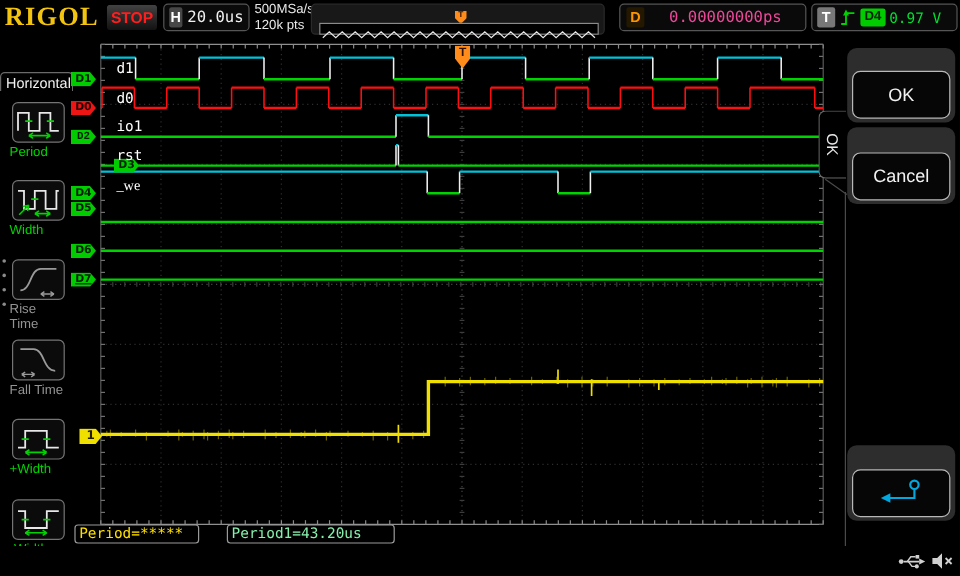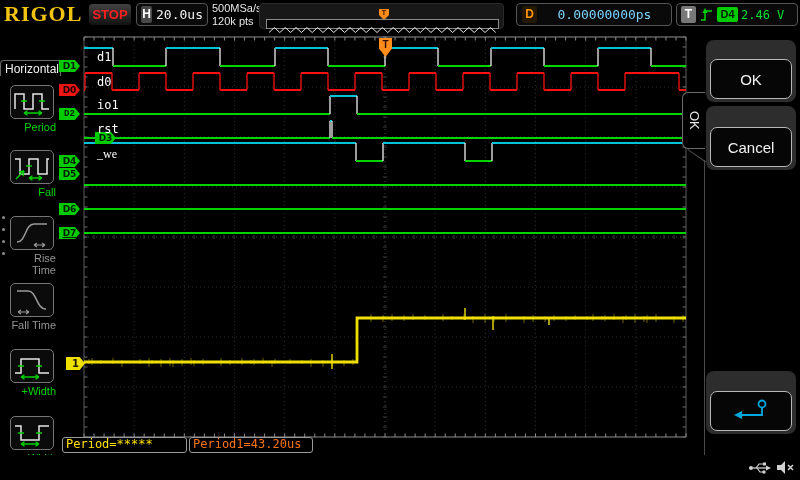--- a/index.html
+++ b/index.html
@@ -30,21 +30,21 @@
   #d-box .val{flex:1;text-align:center;}
   #t-box{left:676px;top:3px;width:122px;height:23px;padding:0 4px;gap:3px;}
   #t-chip{width:15px;height:17px;background:#787878;color:#fff;font-size:12px;line-height:17px;}
   #d4-chip{width:21px;height:15px;background:#00cc00;color:#002000;font-size:11px;line-height:15px;}
   #trig-level{color:#00e030;font:12px "DejaVu Sans Mono",monospace;}
 
   
   #sidebar{left:0;top:30px;width:62px;height:425px;background:#000;}
   #sb-title{left:0;top:30px;width:61px;height:16px;border:1px solid #6a6a6a;border-bottom:none;
             border-radius:4px 4px 0 0;color:#f2f2f2;font:12px "Liberation Sans",sans-serif;padding:1px 0 0 4px;}
-  .sb-item{position:absolute;left:8px;width:48px;text-align:right;}
+  .sb-item{position:absolute;left:8px;width:48px;text-align:left;}
   .sb-icon{width:44px;height:34px;border:1px solid #757575;border-radius:5px;background:#0b0b0b;
            display:flex;align-items:center;justify-content:center;margin:0 auto;}
   .sb-label{font:11px "Liberation Sans",sans-serif;margin-top:2px;}
   .sb-item.on .sb-label{color:#00d400;}
   .sb-item.off .sb-label{color:#939393;}
   .dot{position:absolute;left:2px;width:3px;height:3px;border-radius:50%;background:#8a8a8a;}
 
   
   #grid-overlay{left:0;top:0;width:800px;height:480px;pointer-events:none;}
   .dbadge{position:absolute;width:21px;height:12px;background:#00cc00;color:#002000;
@@ -55,22 +55,22 @@
           font:bold 10px "DejaVu Sans",sans-serif;text-align:center;line-height:13px;
           clip-path:polygon(0 0,72% 0,100% 50%,72% 100%,0 100%);}
   .wlabel{position:absolute;color:#ffffff;font:12px "DejaVu Sans Mono",monospace;}
   #trig-flag{position:absolute;width:13px;height:19px;background:#ff8c1a;
              clip-path:polygon(0 0,100% 0,100% 55%,50% 100%,0 55%);
              color:#301000;font:bold 10px "Liberation Sans",sans-serif;text-align:center;line-height:13px;}
 
   
   .meas{position:absolute;top:437px;height:16px;background:#000;border:1px solid #9a9a9a;border-radius:3px;
         font:12px "DejaVu Sans Mono",monospace;line-height:13px;padding-left:3px;}
-  #meas1{left:62px;width:125px;color:#ffe000;}
-  #meas2{left:189px;width:124px;color:#f97316;}
+  #meas1{left:62px;width:104px;color:#ffe000;}
+  #meas2{left:189px;width:140px;color:#86efac;}
 
   
   #menu-border{left:704px;top:160px;width:1px;height:295px;background:#4a4a4a;}
   #menu-diag{left:688px;top:149px;width:22px;height:1px;background:#4a4a4a;
              transform:rotate(35deg);transform-origin:left top;}
   #menu-tab{left:682px;top:92px;width:23px;height:57px;border:1px solid #6a6a6a;border-right:none;
             border-radius:6px 0 0 6px;background:#000;display:flex;align-items:center;justify-content:center;}
   #menu-tab span{writing-mode:vertical-rl;color:#e8e8e8;font:13px "Liberation Sans",sans-serif;}
   .mkey{position:absolute;left:706px;width:90px;background:#2d2d2d;border-radius:8px;}
   #key-ok{top:40px;height:62px;}
@@ -106,31 +106,31 @@
       <div id="pv-marker" class="abs">T</div>
       <div id="preview-inner" class="abs">
         <svg id="pv-svg" width="231" height="8">
             <polyline points="2,6.5 7.4,1.5 12.8,6.5 18.200000000000003,1.5 23.6,6.5 29,1.5 34.400000000000006,6.5 39.800000000000004,1.5 45.2,6.5 50.6,1.5 56,6.5 61.400000000000006,1.5 66.80000000000001,6.5 72.2,1.5 77.60000000000001,6.5 83,1.5 88.4,6.5 93.80000000000001,1.5 99.2,6.5 104.60000000000001,1.5 110,6.5 115.4,1.5 120.80000000000001,6.5 126.2,1.5 131.60000000000002,6.5 137,1.5 142.4,6.5 147.8,1.5 153.20000000000002,6.5 158.60000000000002,1.5 164,6.5 169.4,1.5 174.8,6.5 180.20000000000002,1.5 185.60000000000002,6.5 191,1.5 196.4,6.5 201.8,1.5 207.20000000000002,6.5 212.60000000000002,1.5 218,6.5 223.4,1.5 228.8,6.5" stroke="#e8e8e8" stroke-width="1" fill="none"></polyline>
           </svg>
       </div>
     </div>
 
     <div id="d-box" class="abs tb-box">
       <span id="d-chip" class="chip">D</span>
-      <span id="tb-value" class="val" style="color:#7dd3fc;font:13px 'DejaVu Sans Mono',monospace;">0.00000000ps</span>
+      <span id="tb-value" class="val" style="color:#ec4899;font:13px 'DejaVu Sans Mono',monospace;">0.00000000ps</span>
     </div>
 
     <div id="t-box" class="abs tb-box">
       <span id="t-chip" class="chip">T</span>
       <svg width="15" height="17">
         <path d="M2,14 H6 V5 H13" stroke="#00d400" stroke-width="1.5" fill="none"></path>
         <polygon points="6,2 3.5,7 8.5,7" fill="#00d400"></polygon>
       </svg>
       <span id="d4-chip" class="chip">D4</span>
-      <span id="trig-level">2.46 V</span>
+      <span id="trig-level">0.97 V</span>
     </div>
   </div>
 
   <div id="sidebar" class="abs">
     <div id="sb-title" class="abs">Horizontal</div>
 
     <div class="sb-item on" style="top:55px;">
       <div class="sb-icon">
         <svg width="40" height="30" viewBox="0 0 40 30">
           <path d="M3,22 V7 H12 V22 H21 V7 H30 V22 H37" stroke="#e8e8e8" stroke-width="1.5" fill="none"></path>
@@ -143,21 +143,21 @@
 
     <div class="sb-item on" style="top:120px;">
       <div class="sb-icon">
         <svg width="40" height="30" viewBox="0 0 40 30">
           <path d="M3,7 H8 V22 H17 V7 H26 V22 H35 V7 H37" stroke="#e8e8e8" stroke-width="1.5" fill="none"></path>
           <path d="M14,14 H20" stroke="#00d400" stroke-width="1.4"></path>
           <path d="M4,27 L12,19 M12,19 l-5,1 M12,19 l-1,5" stroke="#00d400" stroke-width="1.3" fill="none"></path>
           <path d="M17,26 H30 M17,26 l3.5,-2.2 M17,26 l3.5,2.2 M30,26 l-3.5,-2.2 M30,26 l-3.5,2.2" stroke="#00d400" stroke-width="1.3" fill="none"></path>
         </svg>
       </div>
-      <div class="sb-label">Fall</div>
+      <div class="sb-label">Width</div>
     </div>
 
     <div class="sb-item off" style="top:253px;">
       <div class="sb-icon">
         <svg width="40" height="30" viewBox="0 0 40 30">
           <path d="M5,6 H16 C25,6 24,24 34,24" stroke="#9a9a9a" stroke-width="1.5" fill="none"></path>
           <path d="M6,27 H17 M6,27 l3,-2 M6,27 l3,2 M17,27 l-3,-2 M17,27 l-3,2" stroke="#9a9a9a" stroke-width="1.2" fill="none"></path>
         </svg>
       </div>
       <div class="sb-label">Fall Time</div>

